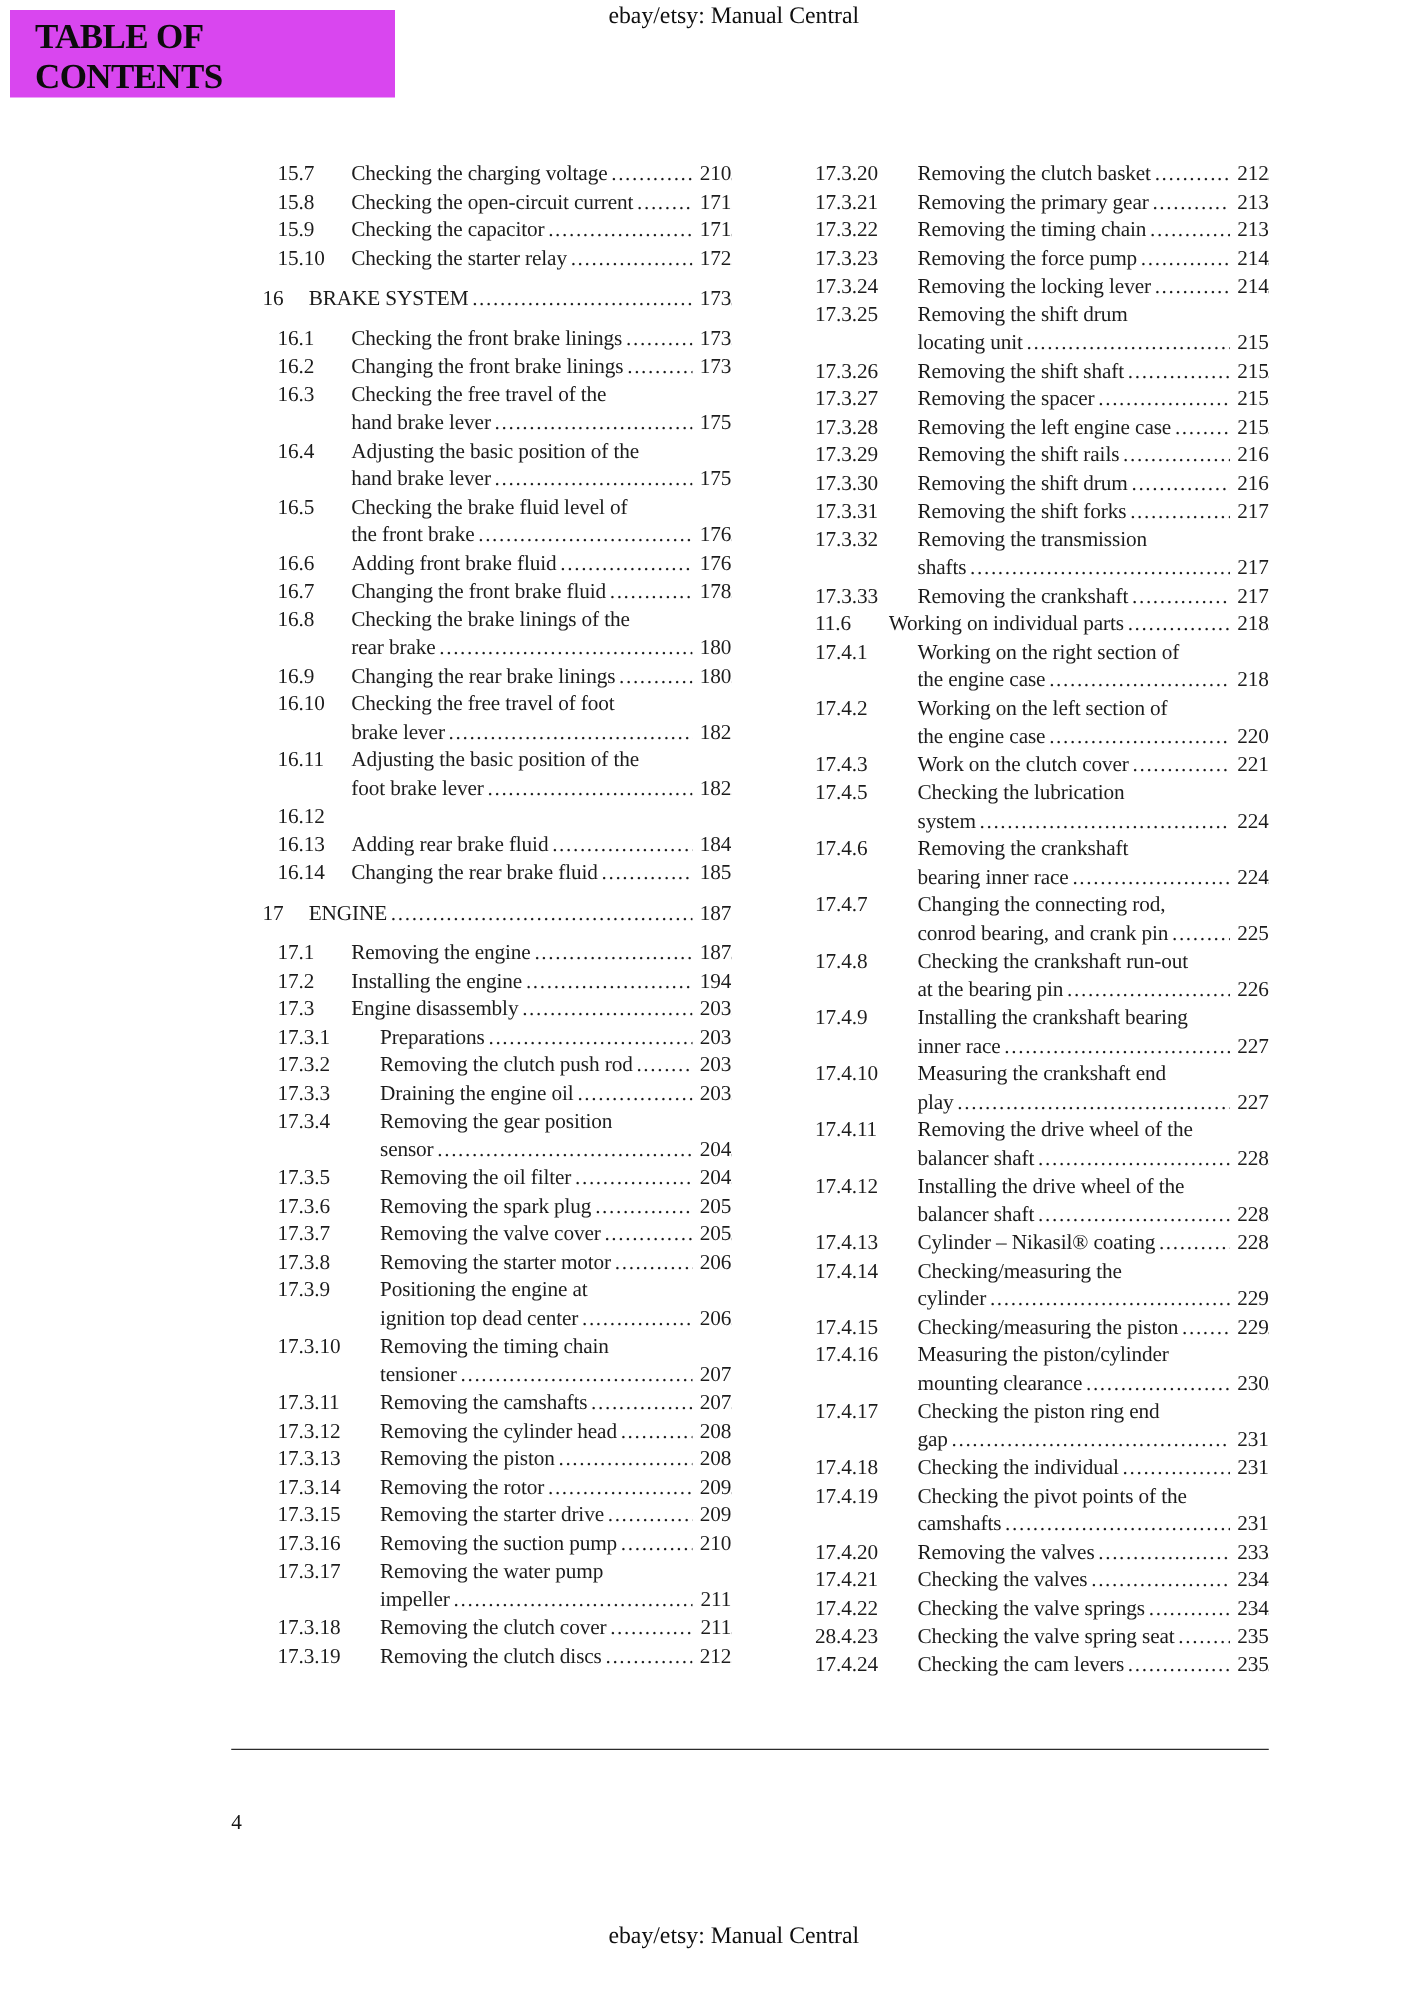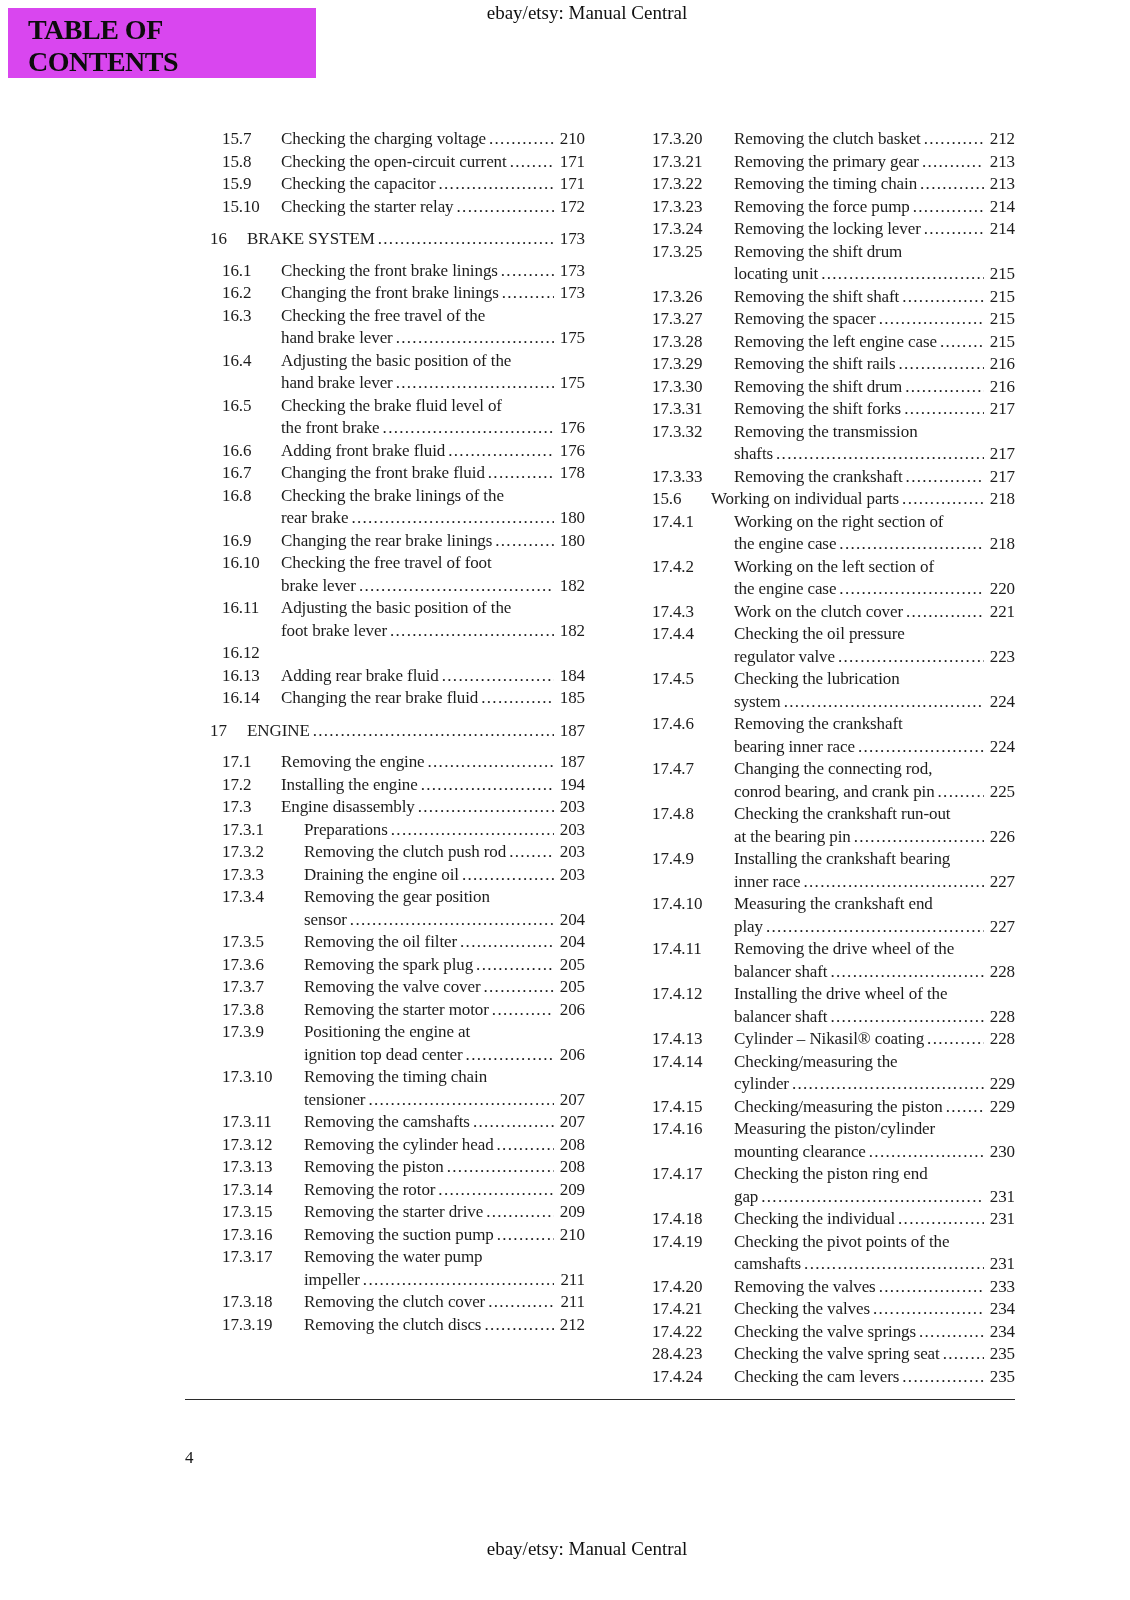--- a/index.html
+++ b/index.html
@@ -315,43 +315,38 @@
         <div class="entry subsection">
           <span class="num">17.3.32</span>
           <span class="tb"><span class="title">Removing the transmission
 shafts</span><span class="pagenum">217</span></span>
         </div>
         <div class="entry subsection">
           <span class="num">17.3.33</span>
           <span class="tb"><span class="title">Removing the crankshaft</span><span class="pagenum">217</span></span>
         </div>
         <div class="entry section">
-          <span class="num">15.6</span>
+          <span class="num">11.6</span>
           <span class="tb"><span class="title">Working on individual parts</span><span class="pagenum">218</span></span>
         </div>
         <div class="entry subsection">
           <span class="num">17.4.1</span>
           <span class="tb"><span class="title">Working on the right section of
 the engine case</span><span class="pagenum">218</span></span>
         </div>
         <div class="entry subsection">
           <span class="num">17.4.2</span>
           <span class="tb"><span class="title">Working on the left section of
 the engine case</span><span class="pagenum">220</span></span>
         </div>
         <div class="entry subsection">
           <span class="num">17.4.3</span>
           <span class="tb"><span class="title">Work on the clutch cover</span><span class="pagenum">221</span></span>
         </div>
         <div class="entry subsection">
-          <span class="num">17.4.4</span>
-          <span class="tb"><span class="title">Checking the oil pressure
-regulator valve</span><span class="pagenum">223</span></span>
-        </div>
-        <div class="entry subsection">
           <span class="num">17.4.5</span>
           <span class="tb"><span class="title">Checking the lubrication
 system</span><span class="pagenum">224</span></span>
         </div>
         <div class="entry subsection">
           <span class="num">17.4.6</span>
           <span class="tb"><span class="title">Removing the crankshaft
 bearing inner race</span><span class="pagenum">224</span></span>
         </div>
         <div class="entry subsection">

